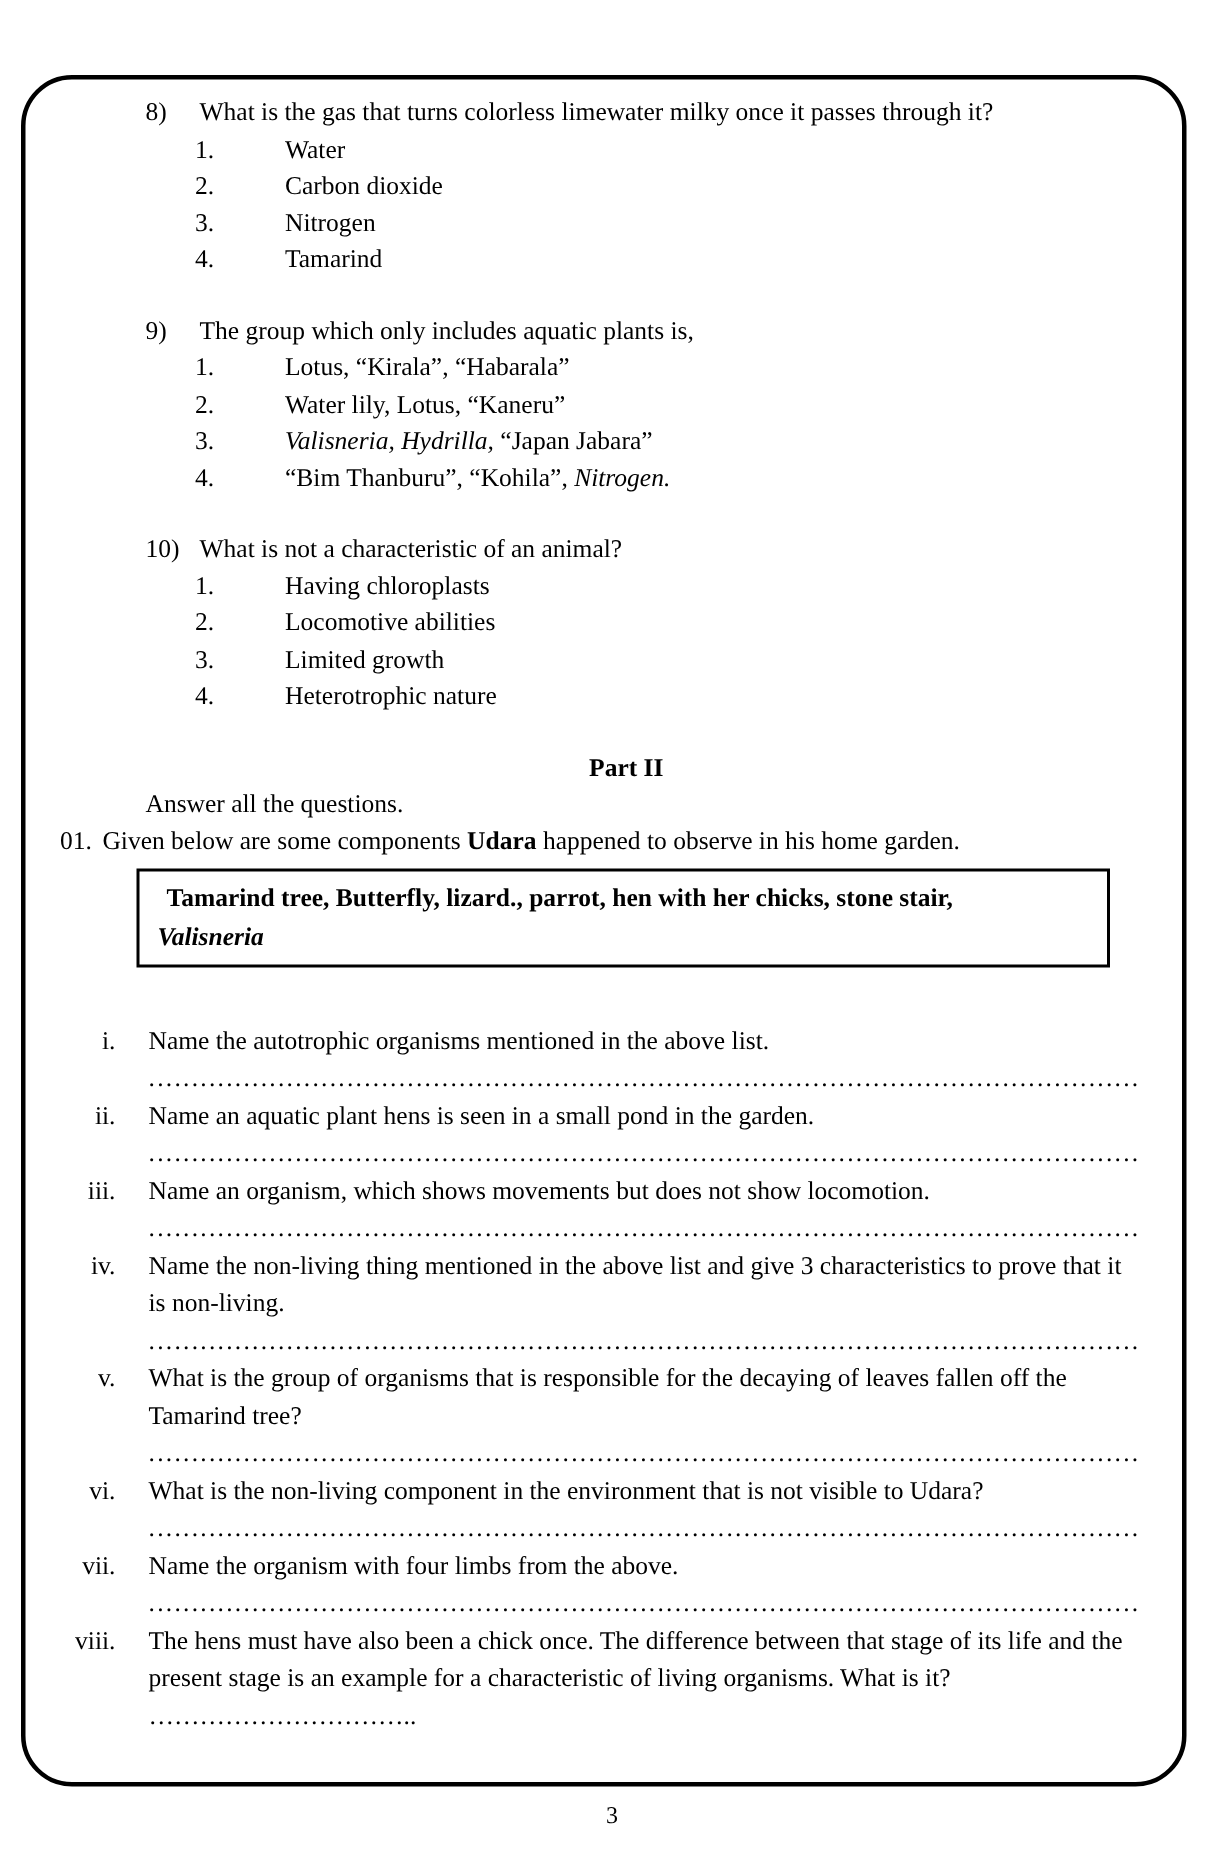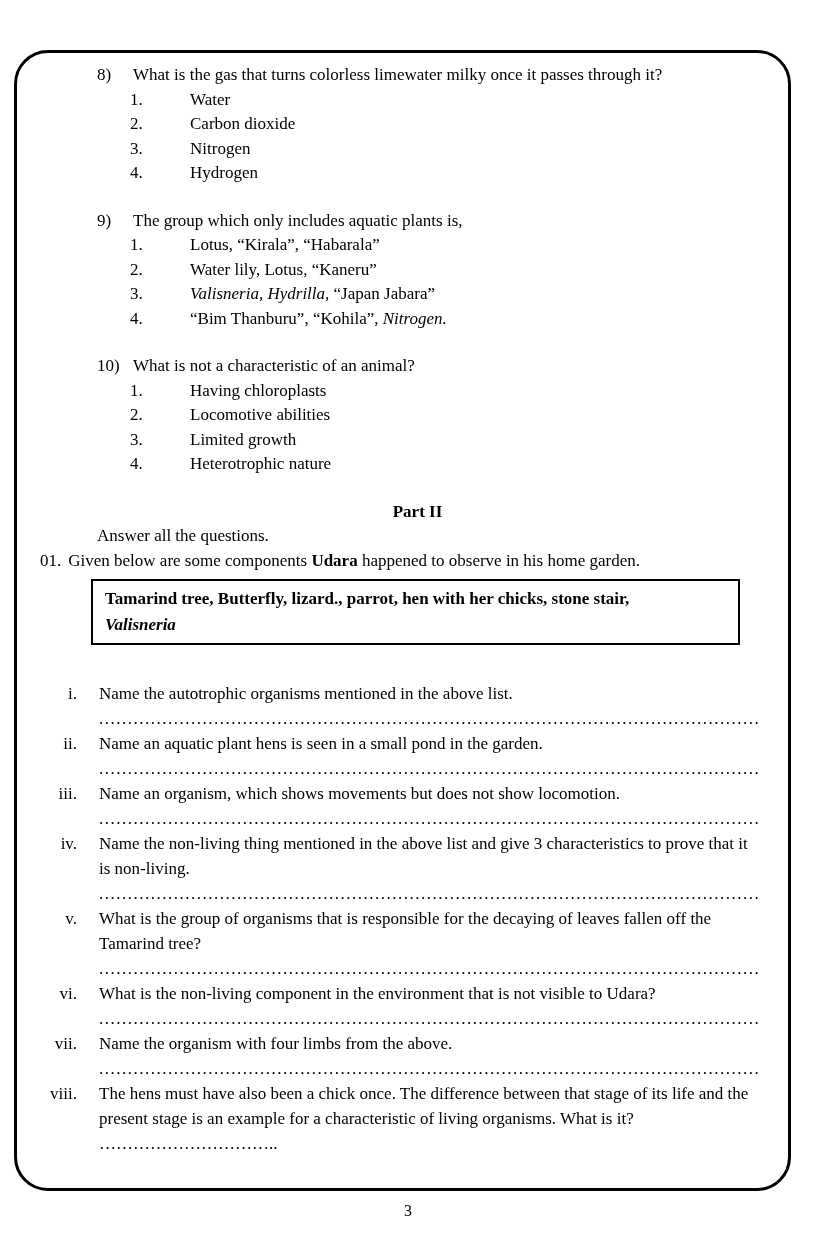--- a/index.html
+++ b/index.html
@@ -50,21 +50,21 @@
   .list-box {
     margin-left: 74px;
     margin-top: 6px;
     width: 649px;
     box-sizing: border-box;
     border: 2px solid #000000;
     padding: 5px 12px;
     font-weight: bold;
     line-height: 26px;
   }
-  .list-box .box-line1 { display: block; }
+  .list-box .box-line1 { display: block; margin-left: 6px; }
   .list-box .box-line2 { display: block; font-style: italic; }
   
   .sub-questions { margin-top: 36px; padding-right: 28px; }
   .sub-row { display: flex; line-height: 25px; }
   .sub-label { flex: none; width: 60px; text-align: right; margin-right: 22px; }
   .sub-text { flex: 1; }
   .dots {
     margin-left: 82px;
     width: 662px;
     height: 25px;
@@ -99,21 +99,21 @@
     <div class="opt">
       <span class="opt-num">2.</span>
       <span class="opt-text">Carbon dioxide</span>
     </div>
     <div class="opt">
       <span class="opt-num">3.</span>
       <span class="opt-text">Nitrogen</span>
     </div>
     <div class="opt">
       <span class="opt-num">4.</span>
-      <span class="opt-text">Hydrogen</span>
+      <span class="opt-text">Tamarind</span>
     </div>
   </div>
 
   <div class="mcq">
     <div class="mcq-line">
       <span class="q-num">9)</span>
       <span class="q-text">The group which only includes aquatic plants is,</span>
     </div>
     <div class="opt">
       <span class="opt-num">1.</span>

